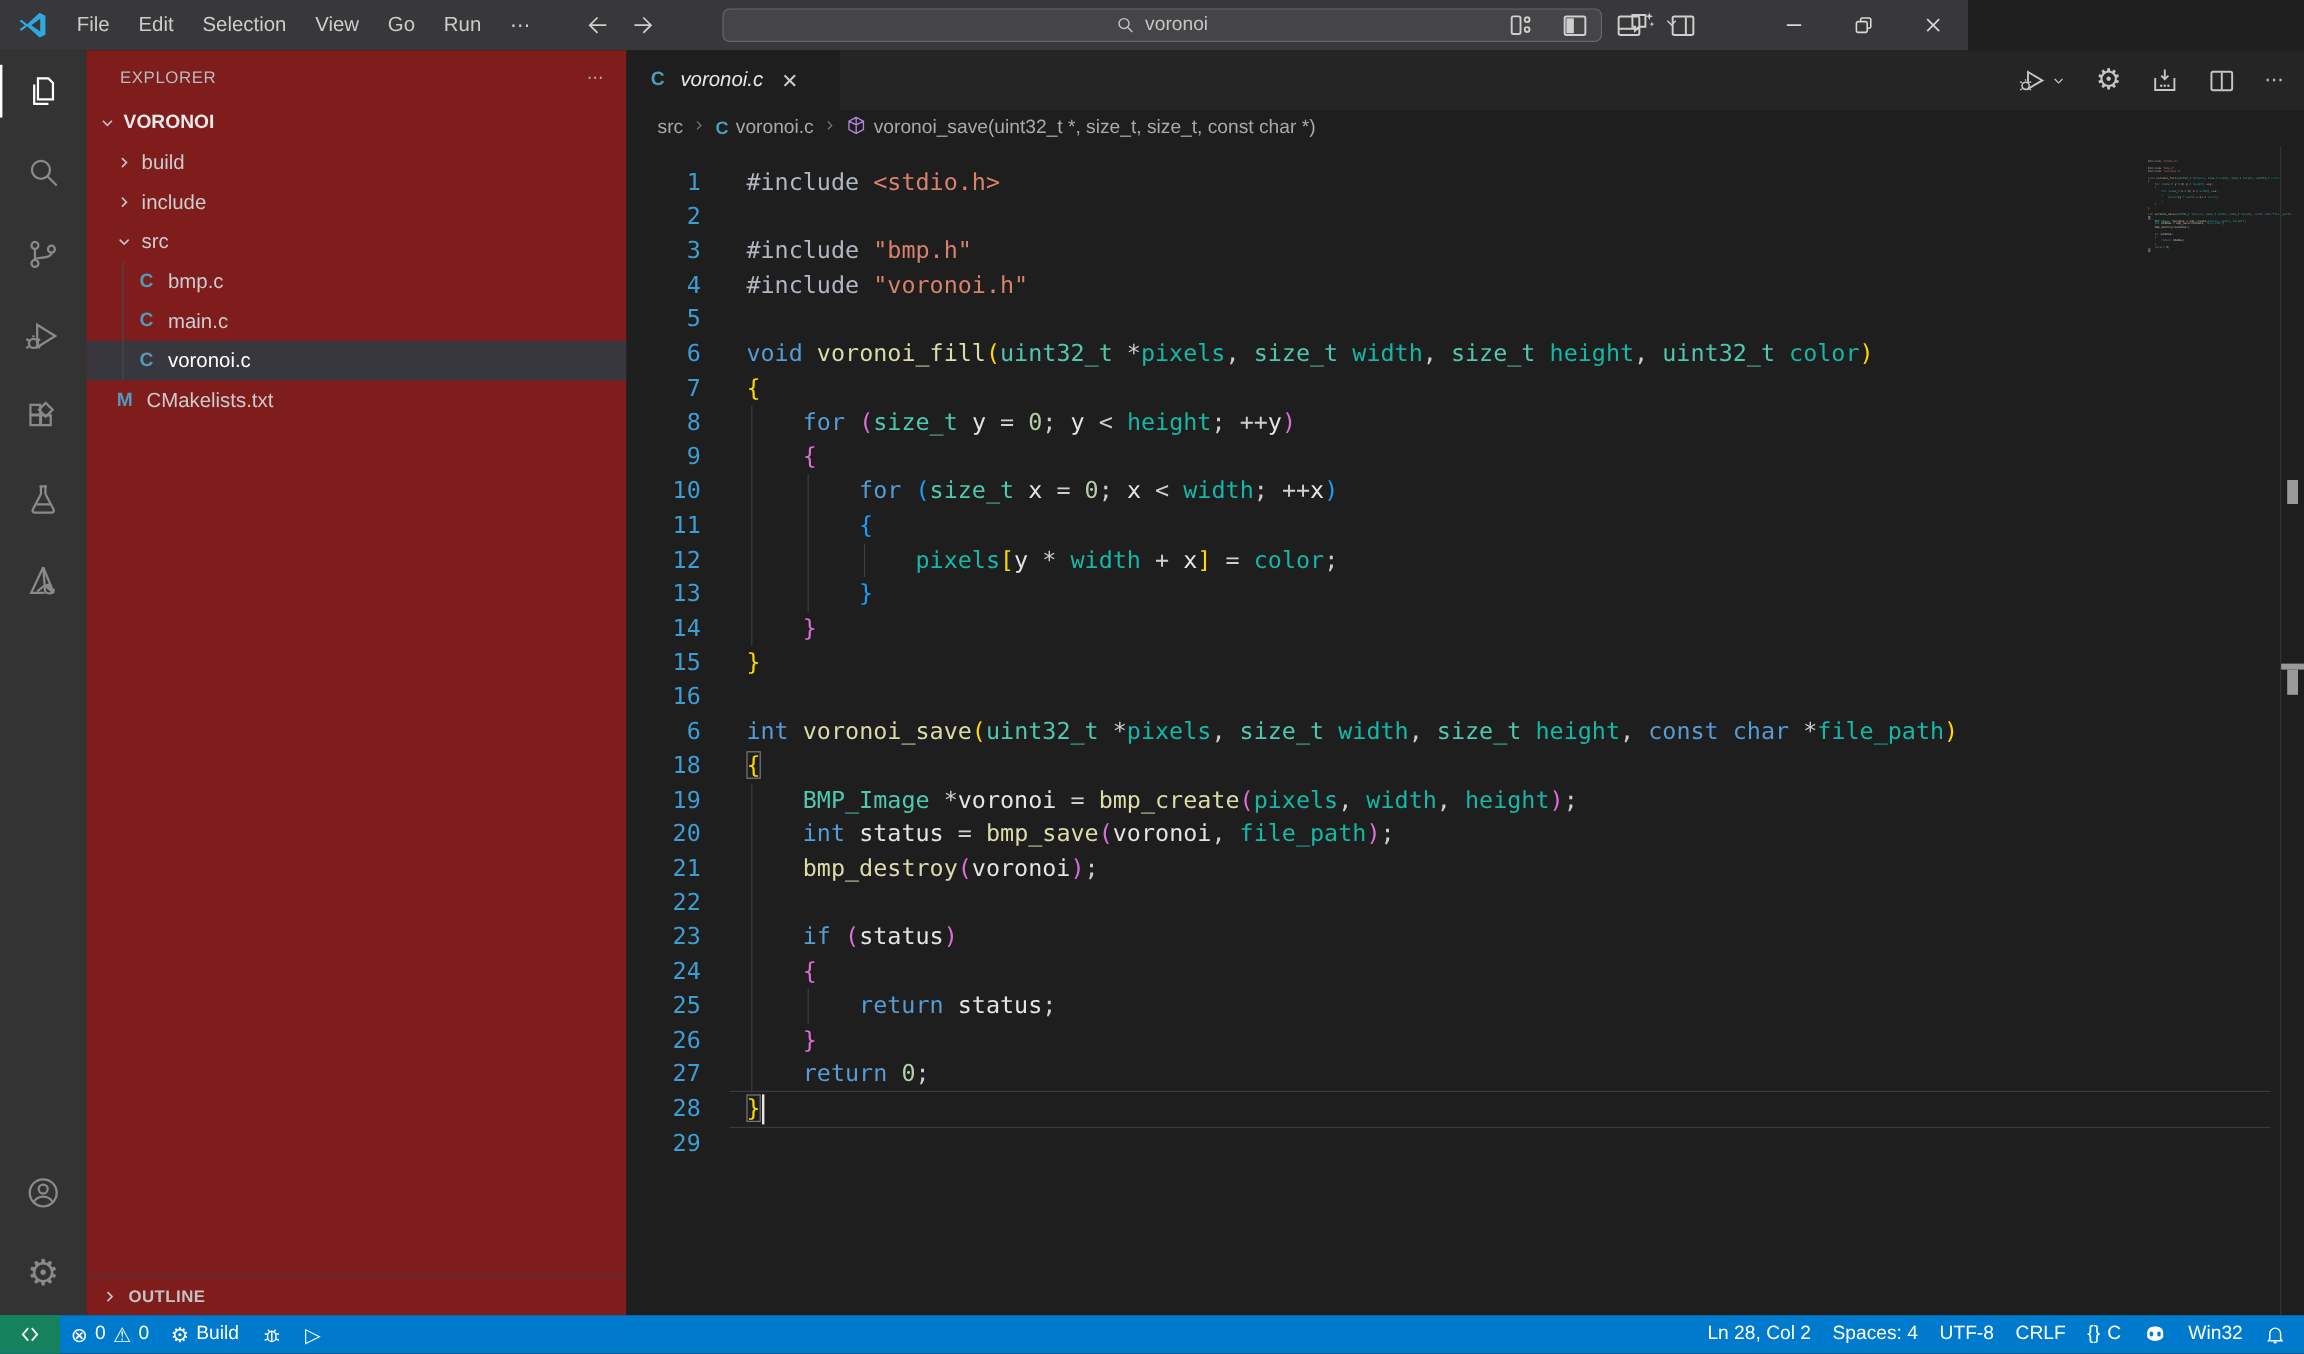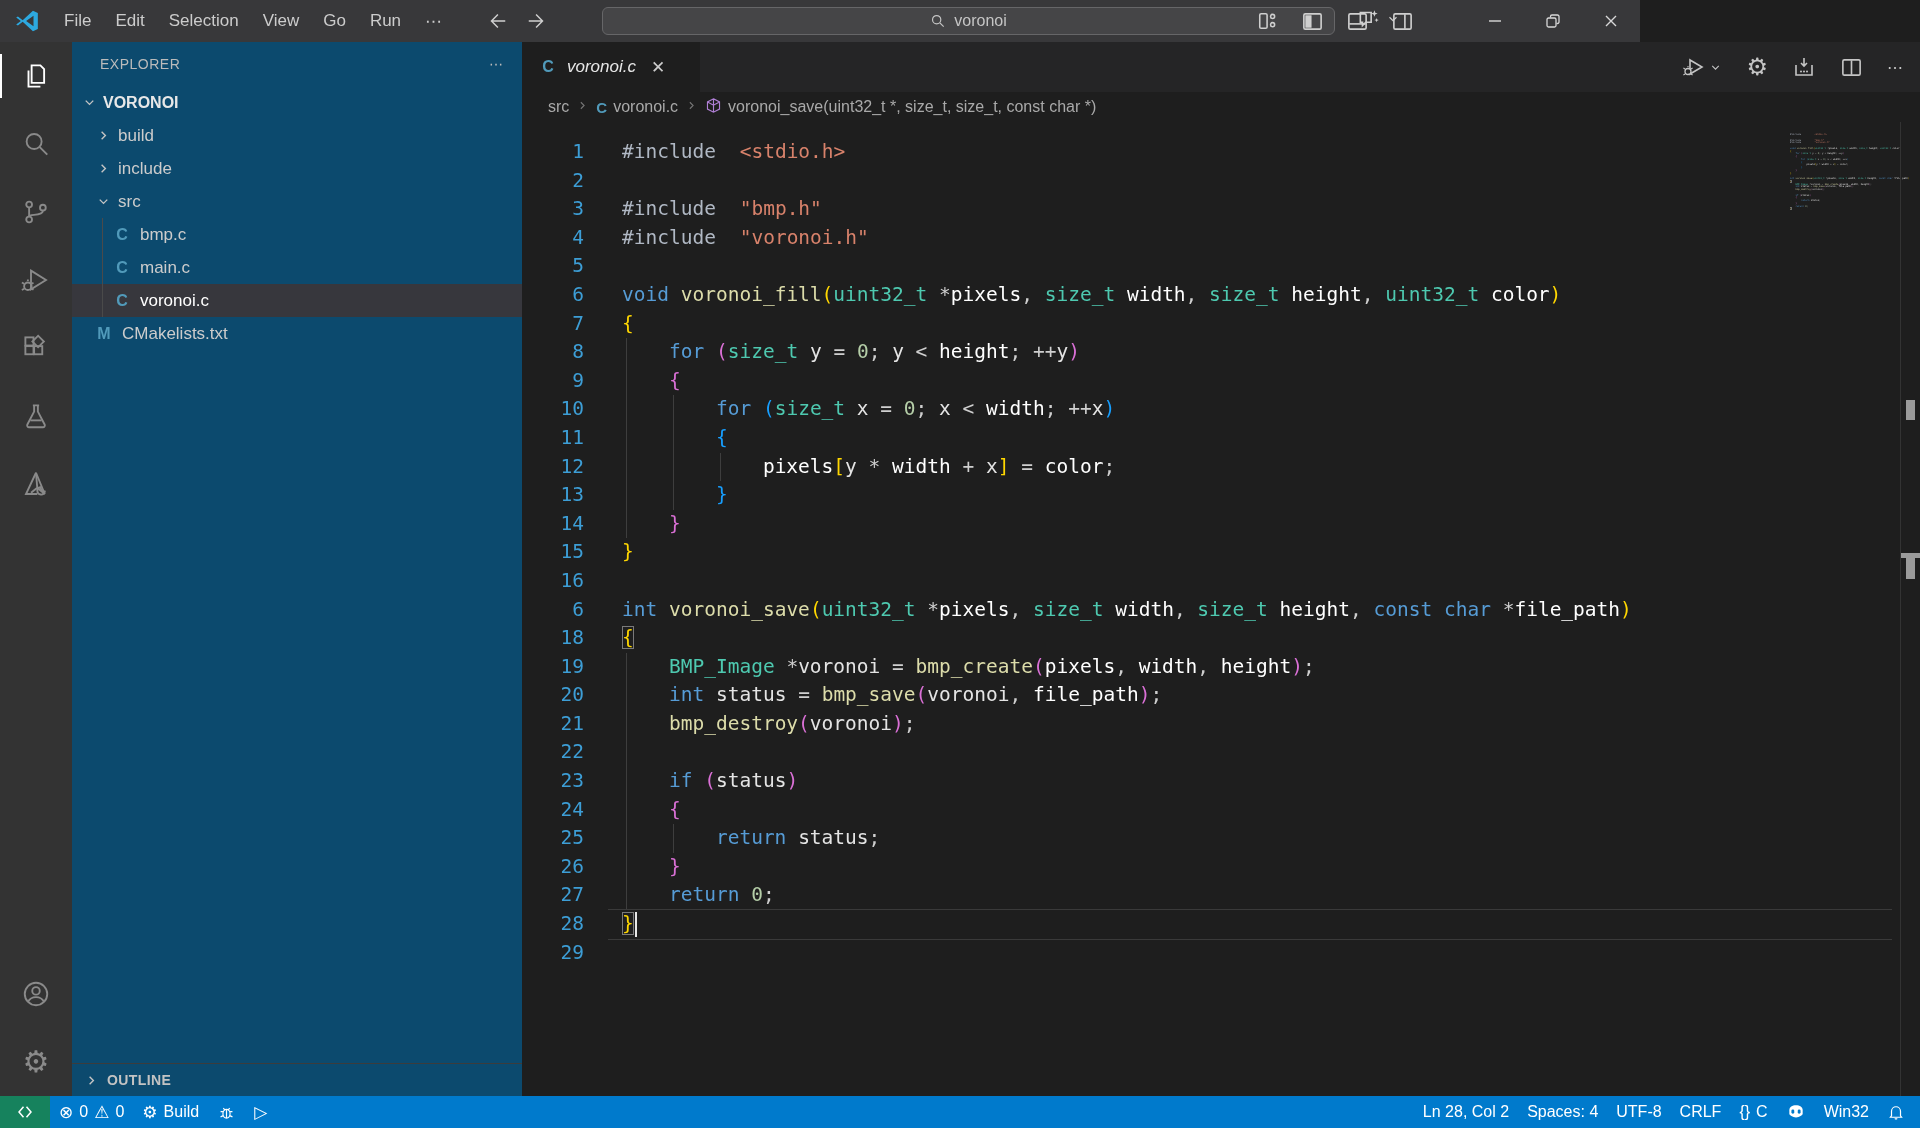--- a/index.html
+++ b/index.html
@@ -27,21 +27,21 @@
     background:#333333; display:flex; flex-direction:column; align-items:center; }
   .ab-item { width:72px; height:68px; display:flex; align-items:center; justify-content:center;
     color:#8a8a8a; position:relative; }
   .ab-item.active { color:#ffffff; }
   .ab-item.active::before { content:""; position:absolute; left:0; top:12px; bottom:12px; width:2px; background:#ffffff; }
   .ab-spacer { flex:1; }
   .ab-gear { font-size:30px; line-height:1; }
 
   
   #sidebar { position:absolute; left:72px; top:42px; width:450px; height:1054px;
-    background:#0c4a6e; color:#cccccc; }
+    background:#7f1d1d; color:#cccccc; }
   #sidebar-header { height:44px; display:flex; align-items:center; justify-content:space-between;
     padding:0 18px 0 28px; font-size:14px; color:#bbbbbb; letter-spacing:0.5px; }
   #root-row { height:33px; display:flex; align-items:center; gap:6px; padding-left:10px;
     font-weight:bold; font-size:16px; color:#e8e8e8; }
   .tree-row { height:33px; display:flex; align-items:center; font-size:17px; position:relative; cursor:default; }
   .tree-row.selected { background:#37373d; color:#ffffff; }
   .tree-guide { position:absolute; left:30px; top:0; bottom:0; width:1px; background:#4a4a4a; }
   .tree-chevron { width:18px; display:flex; justify-content:center; color:#c5c5c5; }
   .file-letter { font-weight:bold; font-size:16px; color:#519aba; width:20px; text-align:center; margin-right:8px; }
   #sidebar-sections { position:absolute; left:0; bottom:0; width:450px; }
@@ -63,26 +63,26 @@
   .bc-c { color:#519aba; font-weight:bold; font-size:15px; }
 
   
   #editor { position:absolute; left:522px; top:122px; right:0; bottom:32px; background:#1e1e1e; }
   #gutter { position:absolute; left:0; top:16px; width:62px; text-align:right;
     font-family:"DejaVu Sans Mono", monospace; font-size:19.5px; line-height:28.6px; color:#3d9ed6; }
   #code { position:absolute; left:100px; top:16px;
     font-family:"DejaVu Sans Mono", monospace; font-size:19.5px; line-height:28.6px;
     white-space:pre; color:#cfcfcf; }
   .tk-pre   { color:#b0b8c4; }
-  .tk-str   { color:#d8826b;margin-left:12px; }
+  .tk-str   { color:#d8826b; }
   .tk-kw    { color:#569cd6; }
   .tk-type  { color:#4ec9b0;text-align:right; }
   .tk-fn    { color:#dcdcaa; }
   .tk-num   { color:#b5cea8; }
-  .tk-param { color:#ffffff; }
+  .tk-param { color:#14b8a6; }
   .tk-var   { color:#e4e4e4; }
   .tk-pl    { color:#cfcfcf; }
   .tk-b1    { color:#ffd700; }
   .tk-b2    { color:#da70d6; }
   .tk-b3    { color:#179fff; }
   .tk-b1m   { color:#ffd700; outline:1px solid #7a7a7a; outline-offset:-1px; }
   .indent-guide { position:absolute; width:1px; background:#3e3e3e; }
   .curline-border { position:absolute; left:86px; right:28px; height:1px; background:#3a3a3a; }
   #cursor { position:absolute; width:2px; height:25px; background:#e8e8e8; }
 

